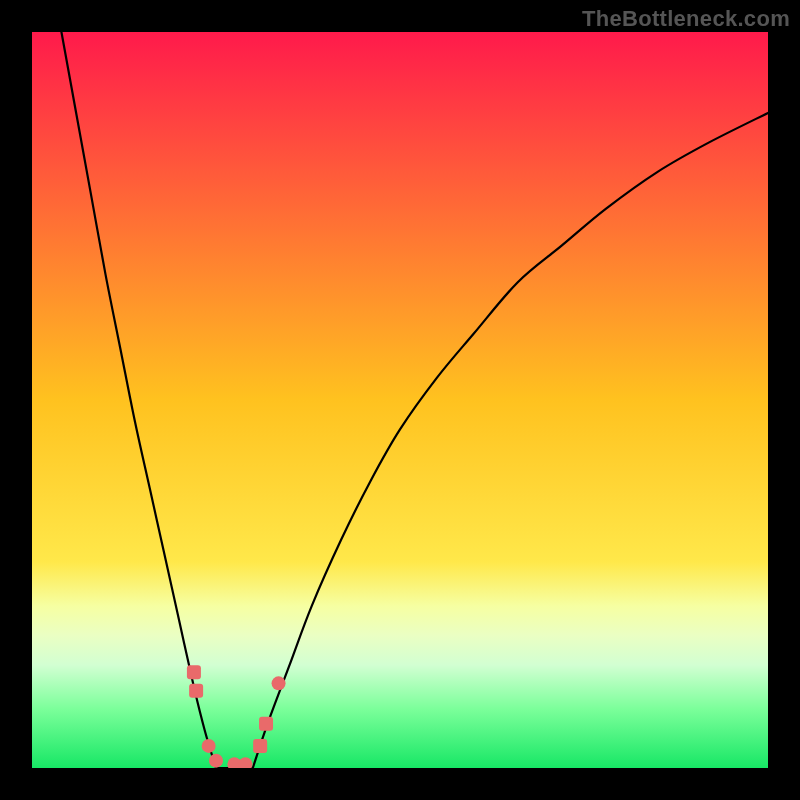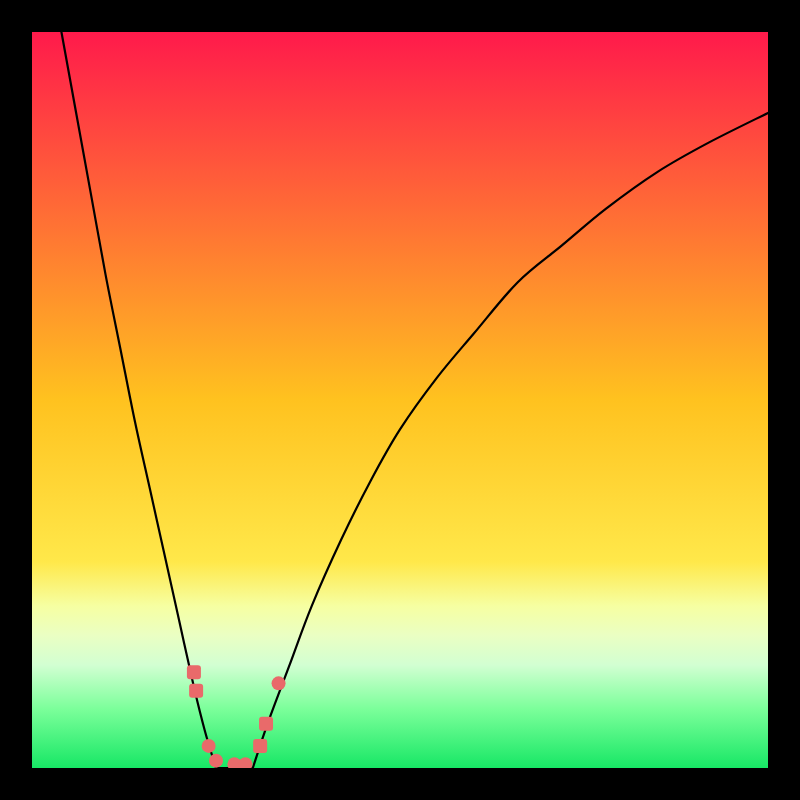--- a/index.html
+++ b/index.html
@@ -82,13 +82,14 @@
           <circle cx="176.64" cy="713.92" r="7" fill="#e96a6a"></circle>
           <circle cx="184" cy="728.64" r="7" fill="#e96a6a"></circle>
           <circle cx="202.4" cy="732.32" r="7" fill="#e96a6a"></circle>
           <circle cx="213.44" cy="732.32" r="7" fill="#e96a6a"></circle>
           <rect x="221.16" y="706.92" width="14" height="14" rx="3" fill="#e96a6a"></rect>
           <rect x="227.048" y="684.84" width="14" height="14" rx="3" fill="#e96a6a"></rect>
           <circle cx="246.56" cy="651.36" r="7" fill="#e96a6a"></circle>
         </g>
     </svg>
   </div>
+  <div class="watermark">TheBottleneck.com</div>
 </div>
 
 </body></html>

